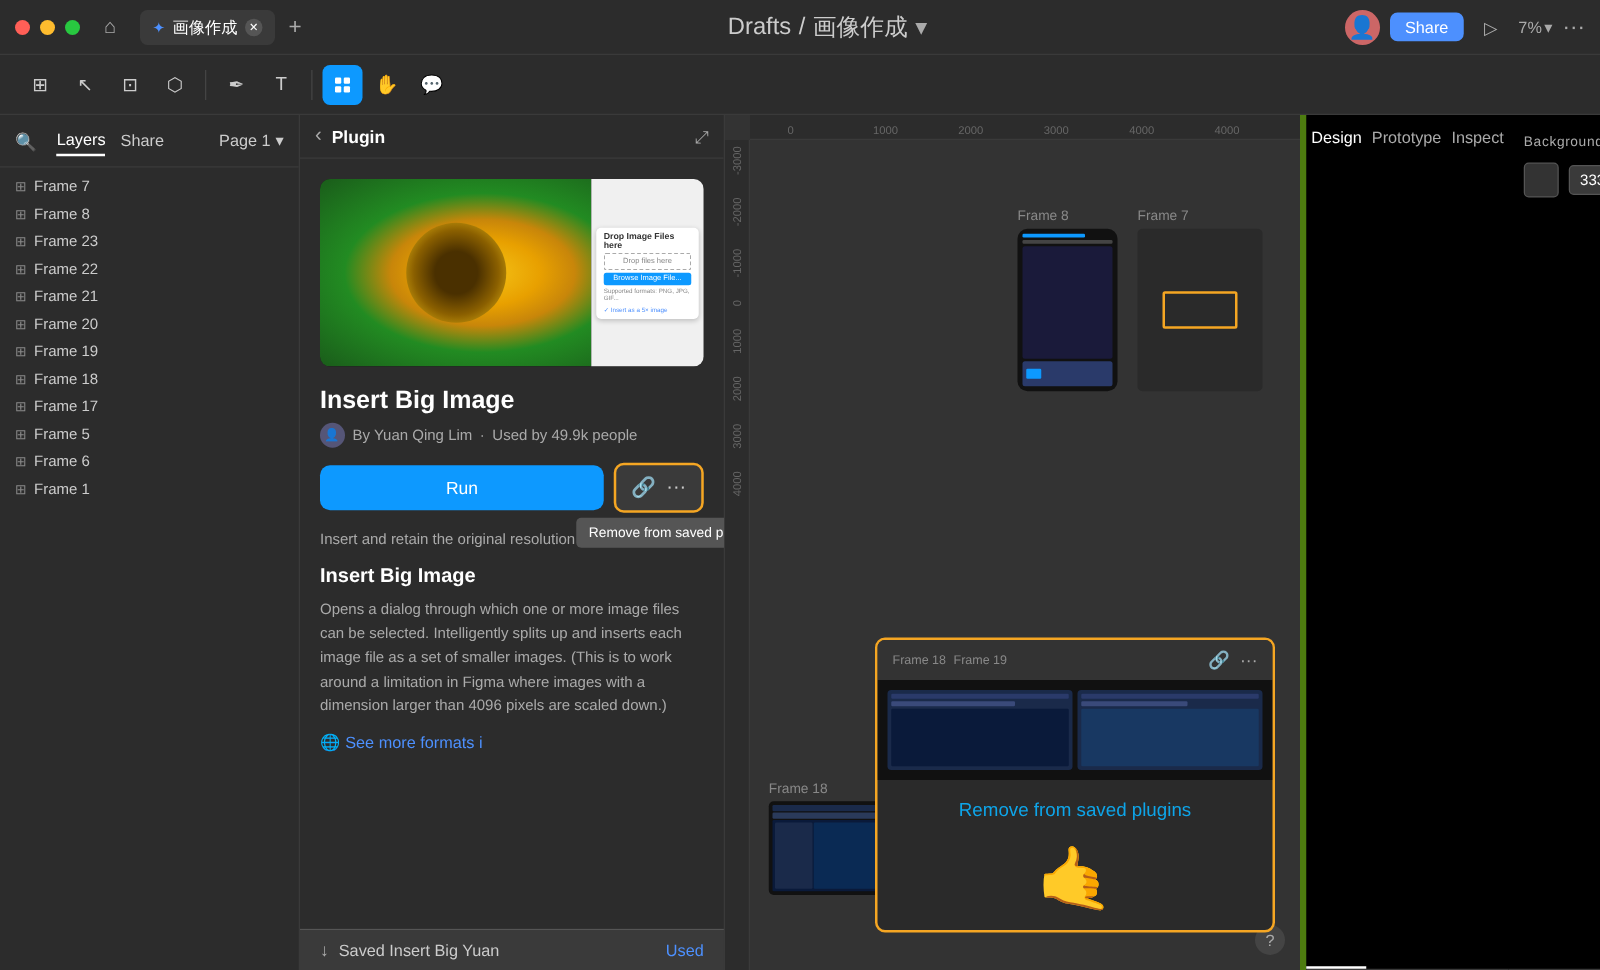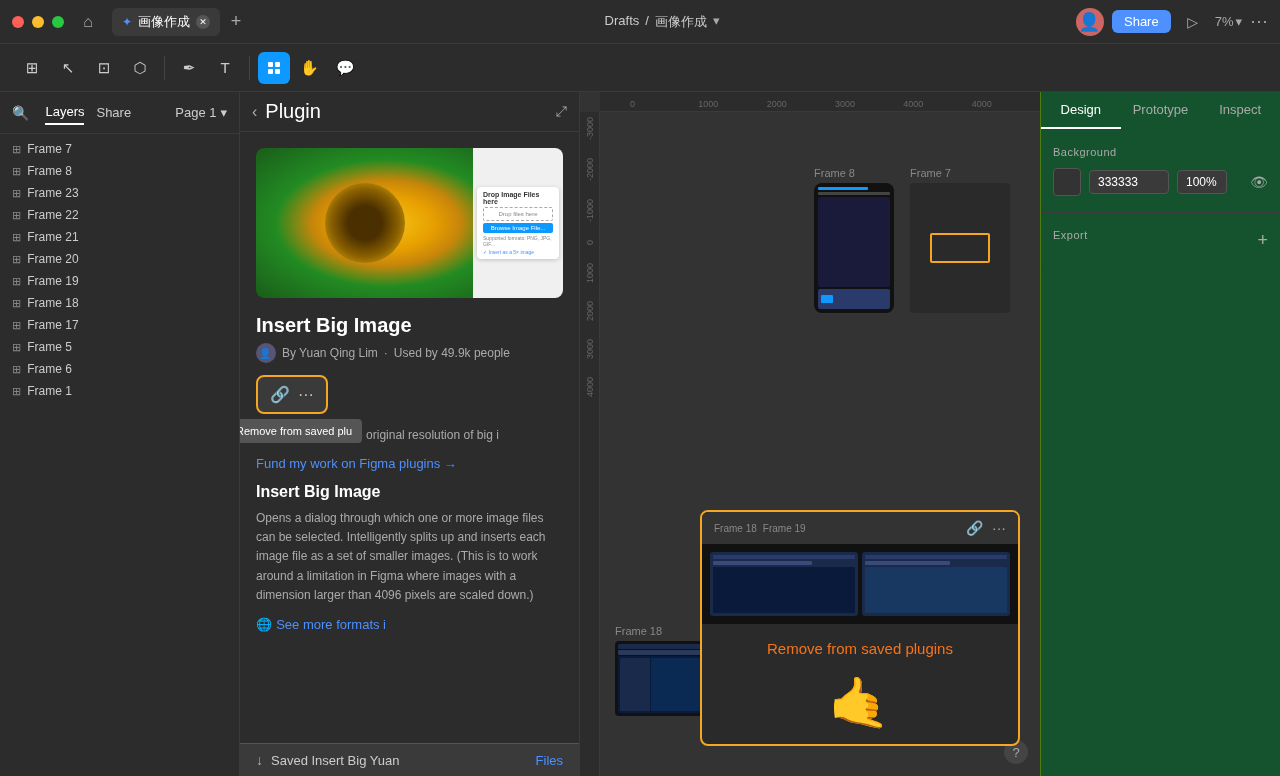--- a/index.html
+++ b/index.html
@@ -23,21 +23,21 @@
     .home-icon { width: 24px; height: 24px; display: flex; align-items: center; justify-content: center; color: #aaa; font-size: 16px; }
     .tabs { display: flex; align-items: center; gap: 4px; }
     .tab {
       display: flex; align-items: center; gap: 6px;
       padding: 4px 10px; background: #3a3a3a; border-radius: 6px;
       font-size: 13px; color: #fff; height: 28px;
     }
     .tab-icon { font-size: 12px; color: #4d90fe; }
     .tab-close { width: 14px; height: 14px; border-radius: 50%; background: #555; display: flex; align-items: center; justify-content: center; font-size: 9px; cursor: pointer; }
     .tab-add { width: 24px; height: 24px; display: flex; align-items: center; justify-content: center; color: #aaa; font-size: 18px; cursor: pointer; }
-    .titlebar-center { flex: 1; display: flex; align-items: flex-start; justify-content: center; gap: 6px; font-size: 13px; color: #ccc; }
+    .titlebar-center { flex: 1; display: flex; align-items: center; justify-content: center; gap: 6px; font-size: 19px; color: #ccc; }
     .titlebar-right { display: flex; align-items: center; gap: 8px; }
     .avatar { width: 28px; height: 28px; border-radius: 50%; background: #c66; overflow: hidden; display: flex; align-items: center; justify-content: center; font-size: 12px; }
     .share-btn { background: #4d90fe; color: #fff; border: none; border-radius: 6px; padding: 4px 12px; font-size: 13px; cursor: pointer; font-weight: 500; }
     .play-btn { width: 28px; height: 28px; display: flex; align-items: center; justify-content: center; color: #aaa; font-size: 14px; cursor: pointer; }
     .zoom-btn { display: flex; align-items: center; gap: 2px; color: #aaa; font-size: 13px; cursor: pointer; }
     .more-btn { color: #aaa; font-size: 18px; cursor: pointer; }
 
     
     .toolbar {
       height: 48px;
@@ -101,21 +101,21 @@
       display: flex;
       flex-direction: column;
       position: relative;
       overflow: hidden;
     }
     .plugin-header {
       display: flex; align-items: center; padding: 8px 12px;
       border-bottom: 1px solid #3a3a3a; gap: 8px;
     }
     .back-btn { color: #aaa; font-size: 16px; cursor: pointer; }
-    .plugin-title { flex: 1; font-size: 20px; font-weight: 400; }
+    .plugin-title { flex: 1; font-size: 14px; font-weight: 700; }
     .plugin-expand { color: #aaa; font-size: 14px; cursor: pointer; }
 
     .plugin-content { flex: 1; overflow-y: auto; padding: 0; }
     .plugin-image-section { padding: 16px; }
     .plugin-banner { width: 100%; height: 150px; border-radius: 8px; overflow: hidden; background: #1a1a1a; display: flex; position: relative; }
     .banner-left { flex: 1; background: linear-gradient(135deg, #2a8000 0%, #d4a017 50%, #ff6600 100%); position: relative; overflow: hidden; }
     .banner-right { width: 90px; background: #f0f0f0; display: flex; flex-direction: column; align-items: center; justify-content: center; padding: 4px; gap: 2px; }
     .banner-dialog { background: #fff; border-radius: 4px; padding: 4px 6px; font-size: 7px; color: #333; width: 82px; box-shadow: 0 1px 4px rgba(0,0,0,0.2); }
     .dialog-title { font-weight: 600; font-size: 7px; color: #333; margin-bottom: 2px; }
     .dialog-dropzone { border: 1px dashed #aaa; border-radius: 2px; padding: 3px; text-align: center; font-size: 6px; color: #888; margin-bottom: 2px; }
@@ -145,24 +145,24 @@
       display: flex; align-items: center; padding: 8px 16px; gap: 8px;
       font-size: 13px;
     }
     .saved-icon { font-size: 14px; color: #aaa; }
     .saved-text { flex: 1; color: #ccc; }
     .undo-btn { color: #4d90fe; cursor: pointer; font-size: 13px; }
 
     
     .right-panel {
       width: 240px;
-      background: #14532d;
-      border-left: 1px solid #4d7c0f;
+      background: #000000;
+      border-left: 5px solid #4d7c0f;
       display: flex;
-      flex-direction: column;
+      flex-direction: row;
     }
     .right-tabs {
       display: flex; border-bottom: 1px solid #3a3a3a;
     }
     .right-tab {
       flex: 1; text-align: center; padding: 10px 4px; font-size: 13px;
       color: #aaa; cursor: pointer;
     }
     .right-tab.active { color: #fff; border-bottom: 2px solid #fff; }
 
@@ -345,50 +345,50 @@
         <div class="plugin-name">Insert Big Image</div>
         <div class="plugin-author">
           <div class="author-avatar">👤</div>
           <span>By Yuan Qing Lim</span>
           <span>·</span>
           <span>Used by 49.9k people</span>
         </div>
       </div>
 
       <div class="plugin-actions">
+        <button class="run-btn">Run</button>
 
         <div style="position:relative;">
           <div style="display:flex;align-items:center;gap:8px;background:#3a3a3a;border:2px solid #f5a623;border-radius:8px;padding:8px 12px;">
             <span style="color:#ccc;font-size:16px;">🔗</span>
             <span style="color:#ccc;font-size:16px;">···</span>
           </div>
           <div style="position:absolute;top:44px;left:-30px;background:#555;border-radius:4px;padding:6px 10px;font-size:11px;color:#fff;white-space:nowrap;z-index:5;">
             <span>Remove from saved plu</span>
           </div>
         </div>
       </div>
 
       <div class="plugin-desc">
         <span>Insert and retain the original resolution of big i</span>
       </div>
-      <a class="plugin-link">Fund my work on Figma plugins →</a>
 
       <div class="plugin-about-title">Insert Big Image</div>
       <div class="plugin-about-desc">Opens a dialog through which one or more image files can be selected. Intelligently splits up and inserts each image file as a set of smaller images. (This is to work around a limitation in Figma where images with a dimension larger than 4096 pixels are scaled down.)</div>
 
       <div class="plugin-see-more">
         <span>🌐</span>
         <span>See more formats i</span>
       </div>
     </div>
 
     <div class="saved-bar">
       <span class="saved-icon">↓</span>
       <span class="saved-text">Saved Insert Big Yuan</span>
-      <span class="undo-btn">Files</span>
+      <span class="undo-btn">Used</span>
     </div>
   </div>
 
   <div class="canvas-area">
 
     <div style="position:absolute;top:0;left:20px;right:0;height:20px;background:#2c2c2c;border-bottom:1px solid #3a3a3a;display:flex;align-items:flex-end;padding-bottom:2px;z-index:5;">
       <div style="display:flex;width:100%;padding-left:30px;font-size:9px;color:#666;">
         <span style="flex:1;">0</span>
         <span style="flex:1;">1000</span>
         <span style="flex:1;">2000</span>
@@ -476,21 +476,21 @@
             <div style="height:4px;background:#3a4a7a;border-radius:1px;width:70%;"></div>
             <div style="flex:1;background:#0a1a3a;border-radius:1px;"></div>
           </div>
           <div style="flex:1;height:64px;background:#1a2a4a;border-radius:3px;display:flex;flex-direction:column;gap:2px;padding:3px;">
             <div style="height:4px;background:#2a3a6a;border-radius:1px;"></div>
             <div style="height:4px;background:#3a4a7a;border-radius:1px;width:60%;"></div>
             <div style="flex:1;background:#0d99ff22;border-radius:1px;"></div>
           </div>
         </div>
         <div style="padding:16px 20px;text-align:center;">
-          <span style="font-size:15px;color:#f97316;">Remove from saved plugins</span>
+          <span style="font-size:15px;color:#0ea5e9;">Remove from saved plugins</span>
         </div>
 
         <div style="text-align:center;padding-bottom:12px;font-size:50px;">🤙</div>
       </div>
     </div>
 
     <div class="question-mark">?</div>
   </div>
 
   <div class="right-panel">

